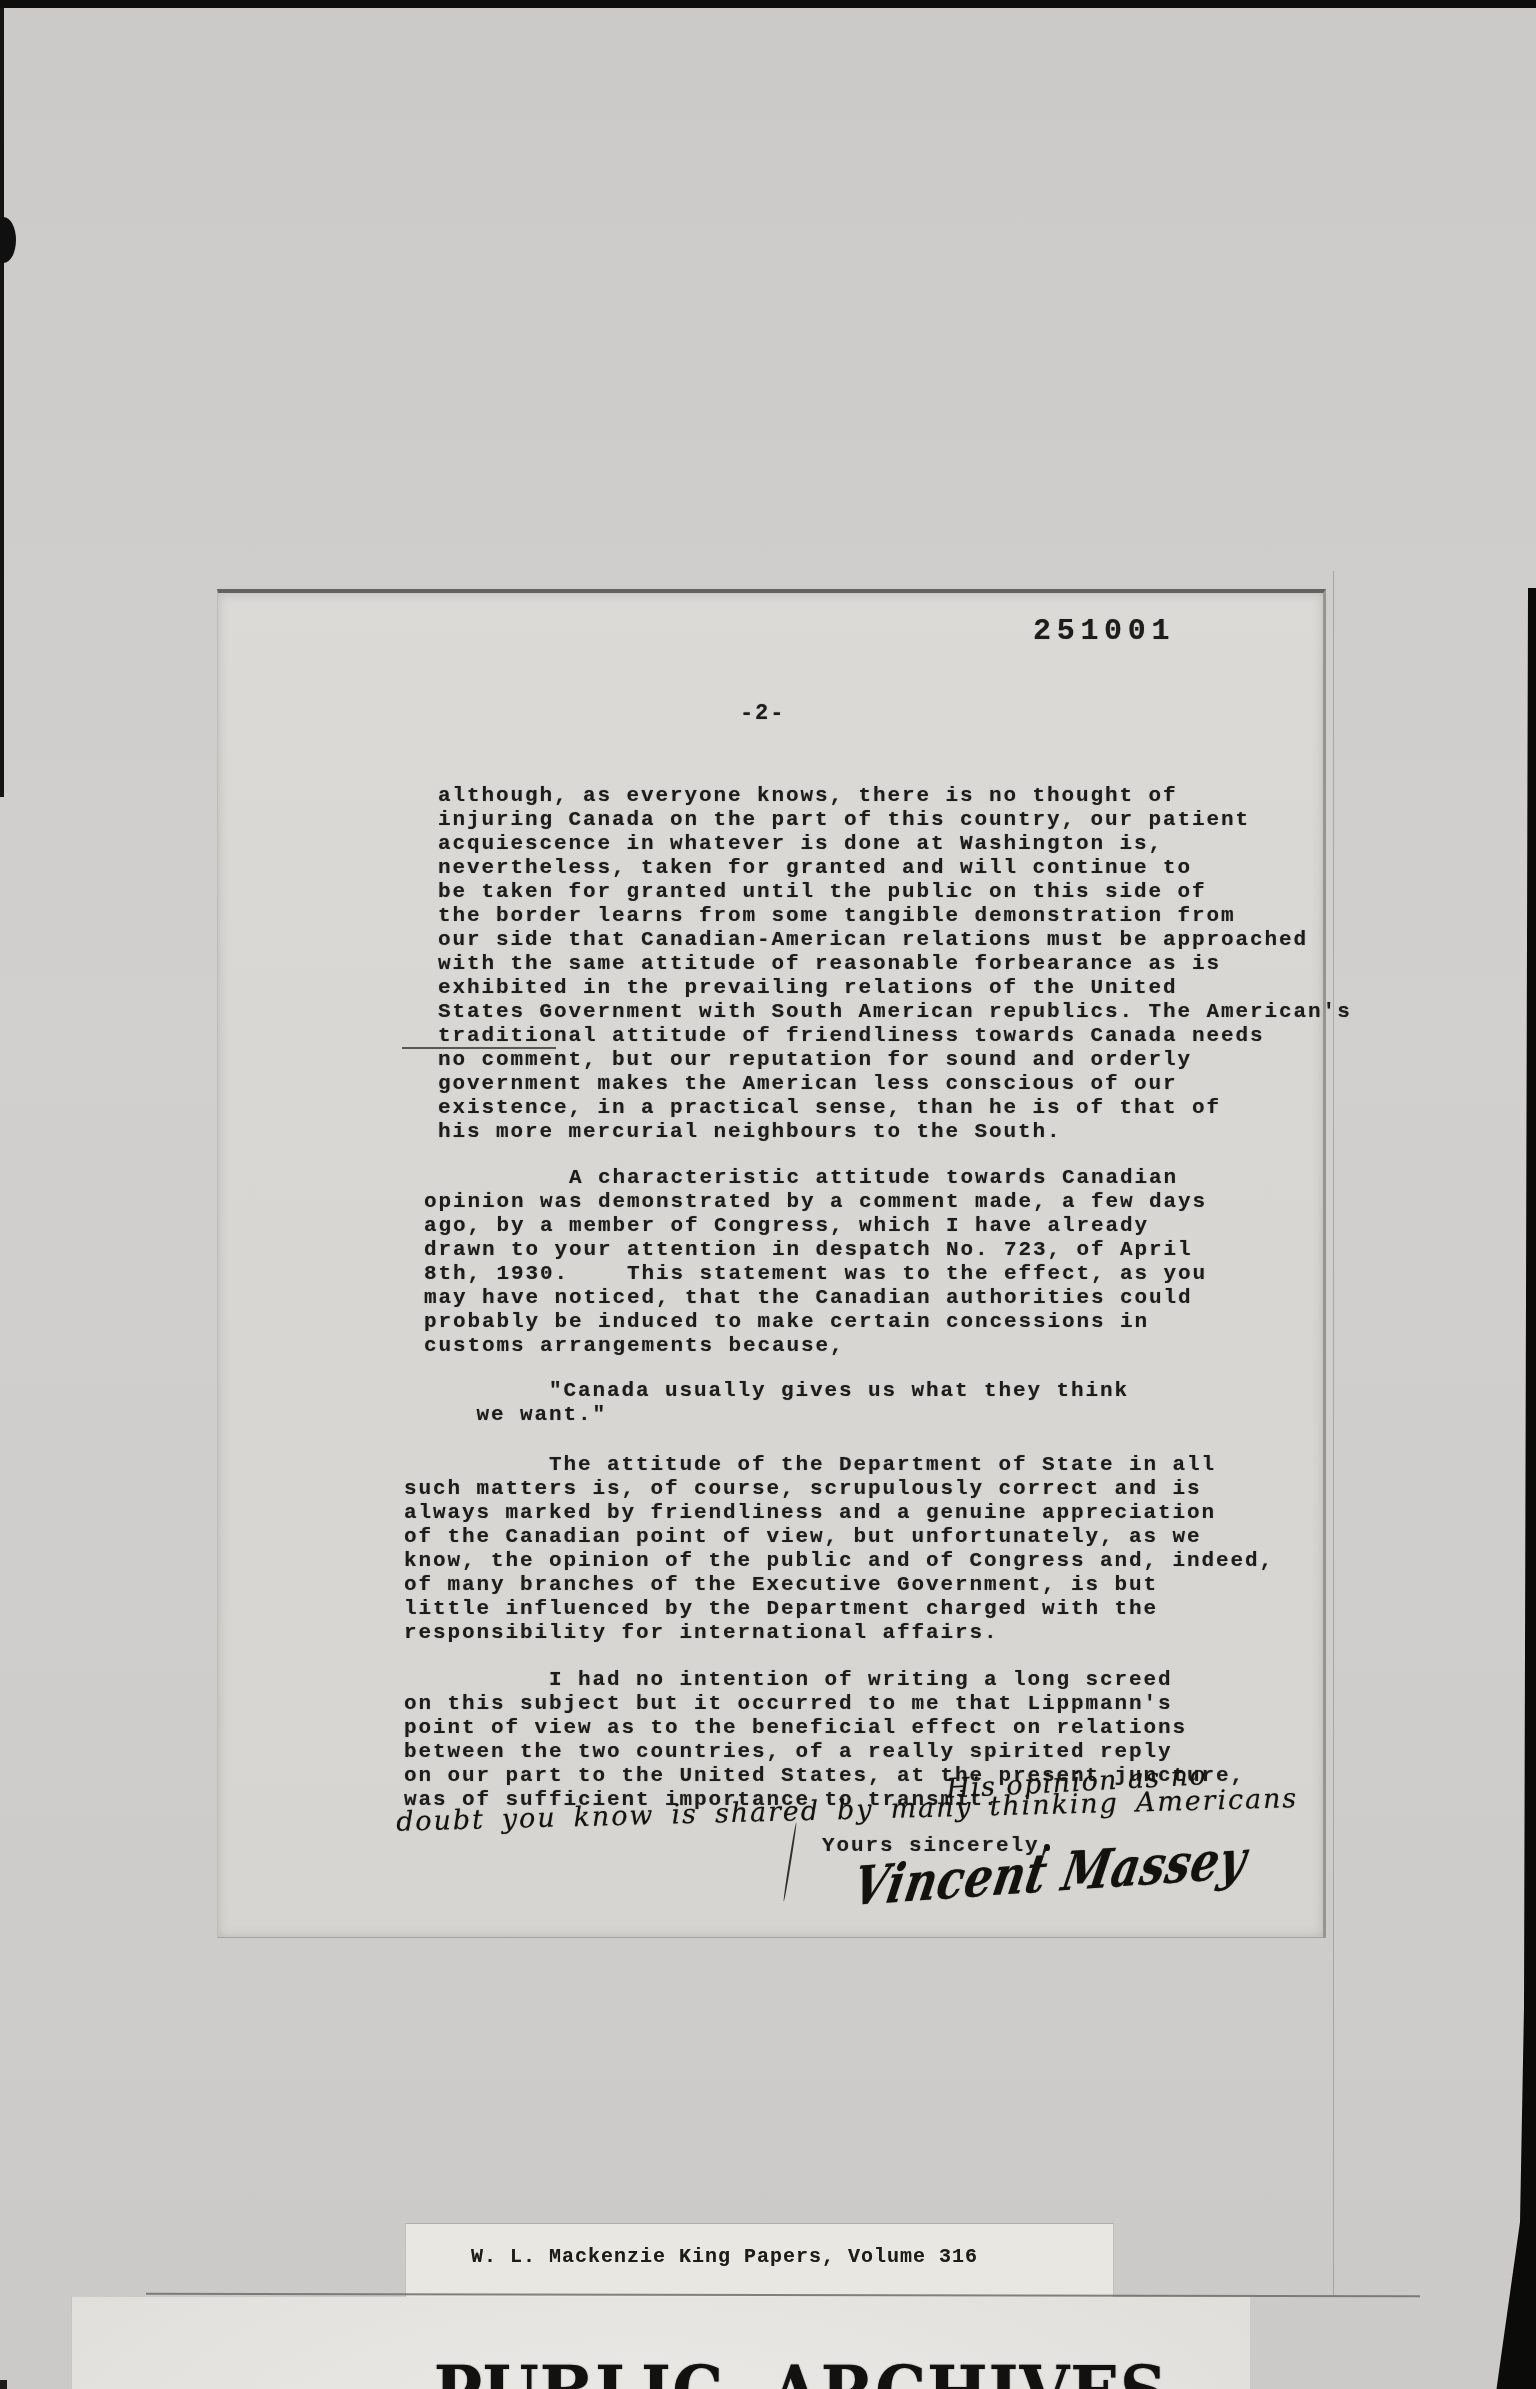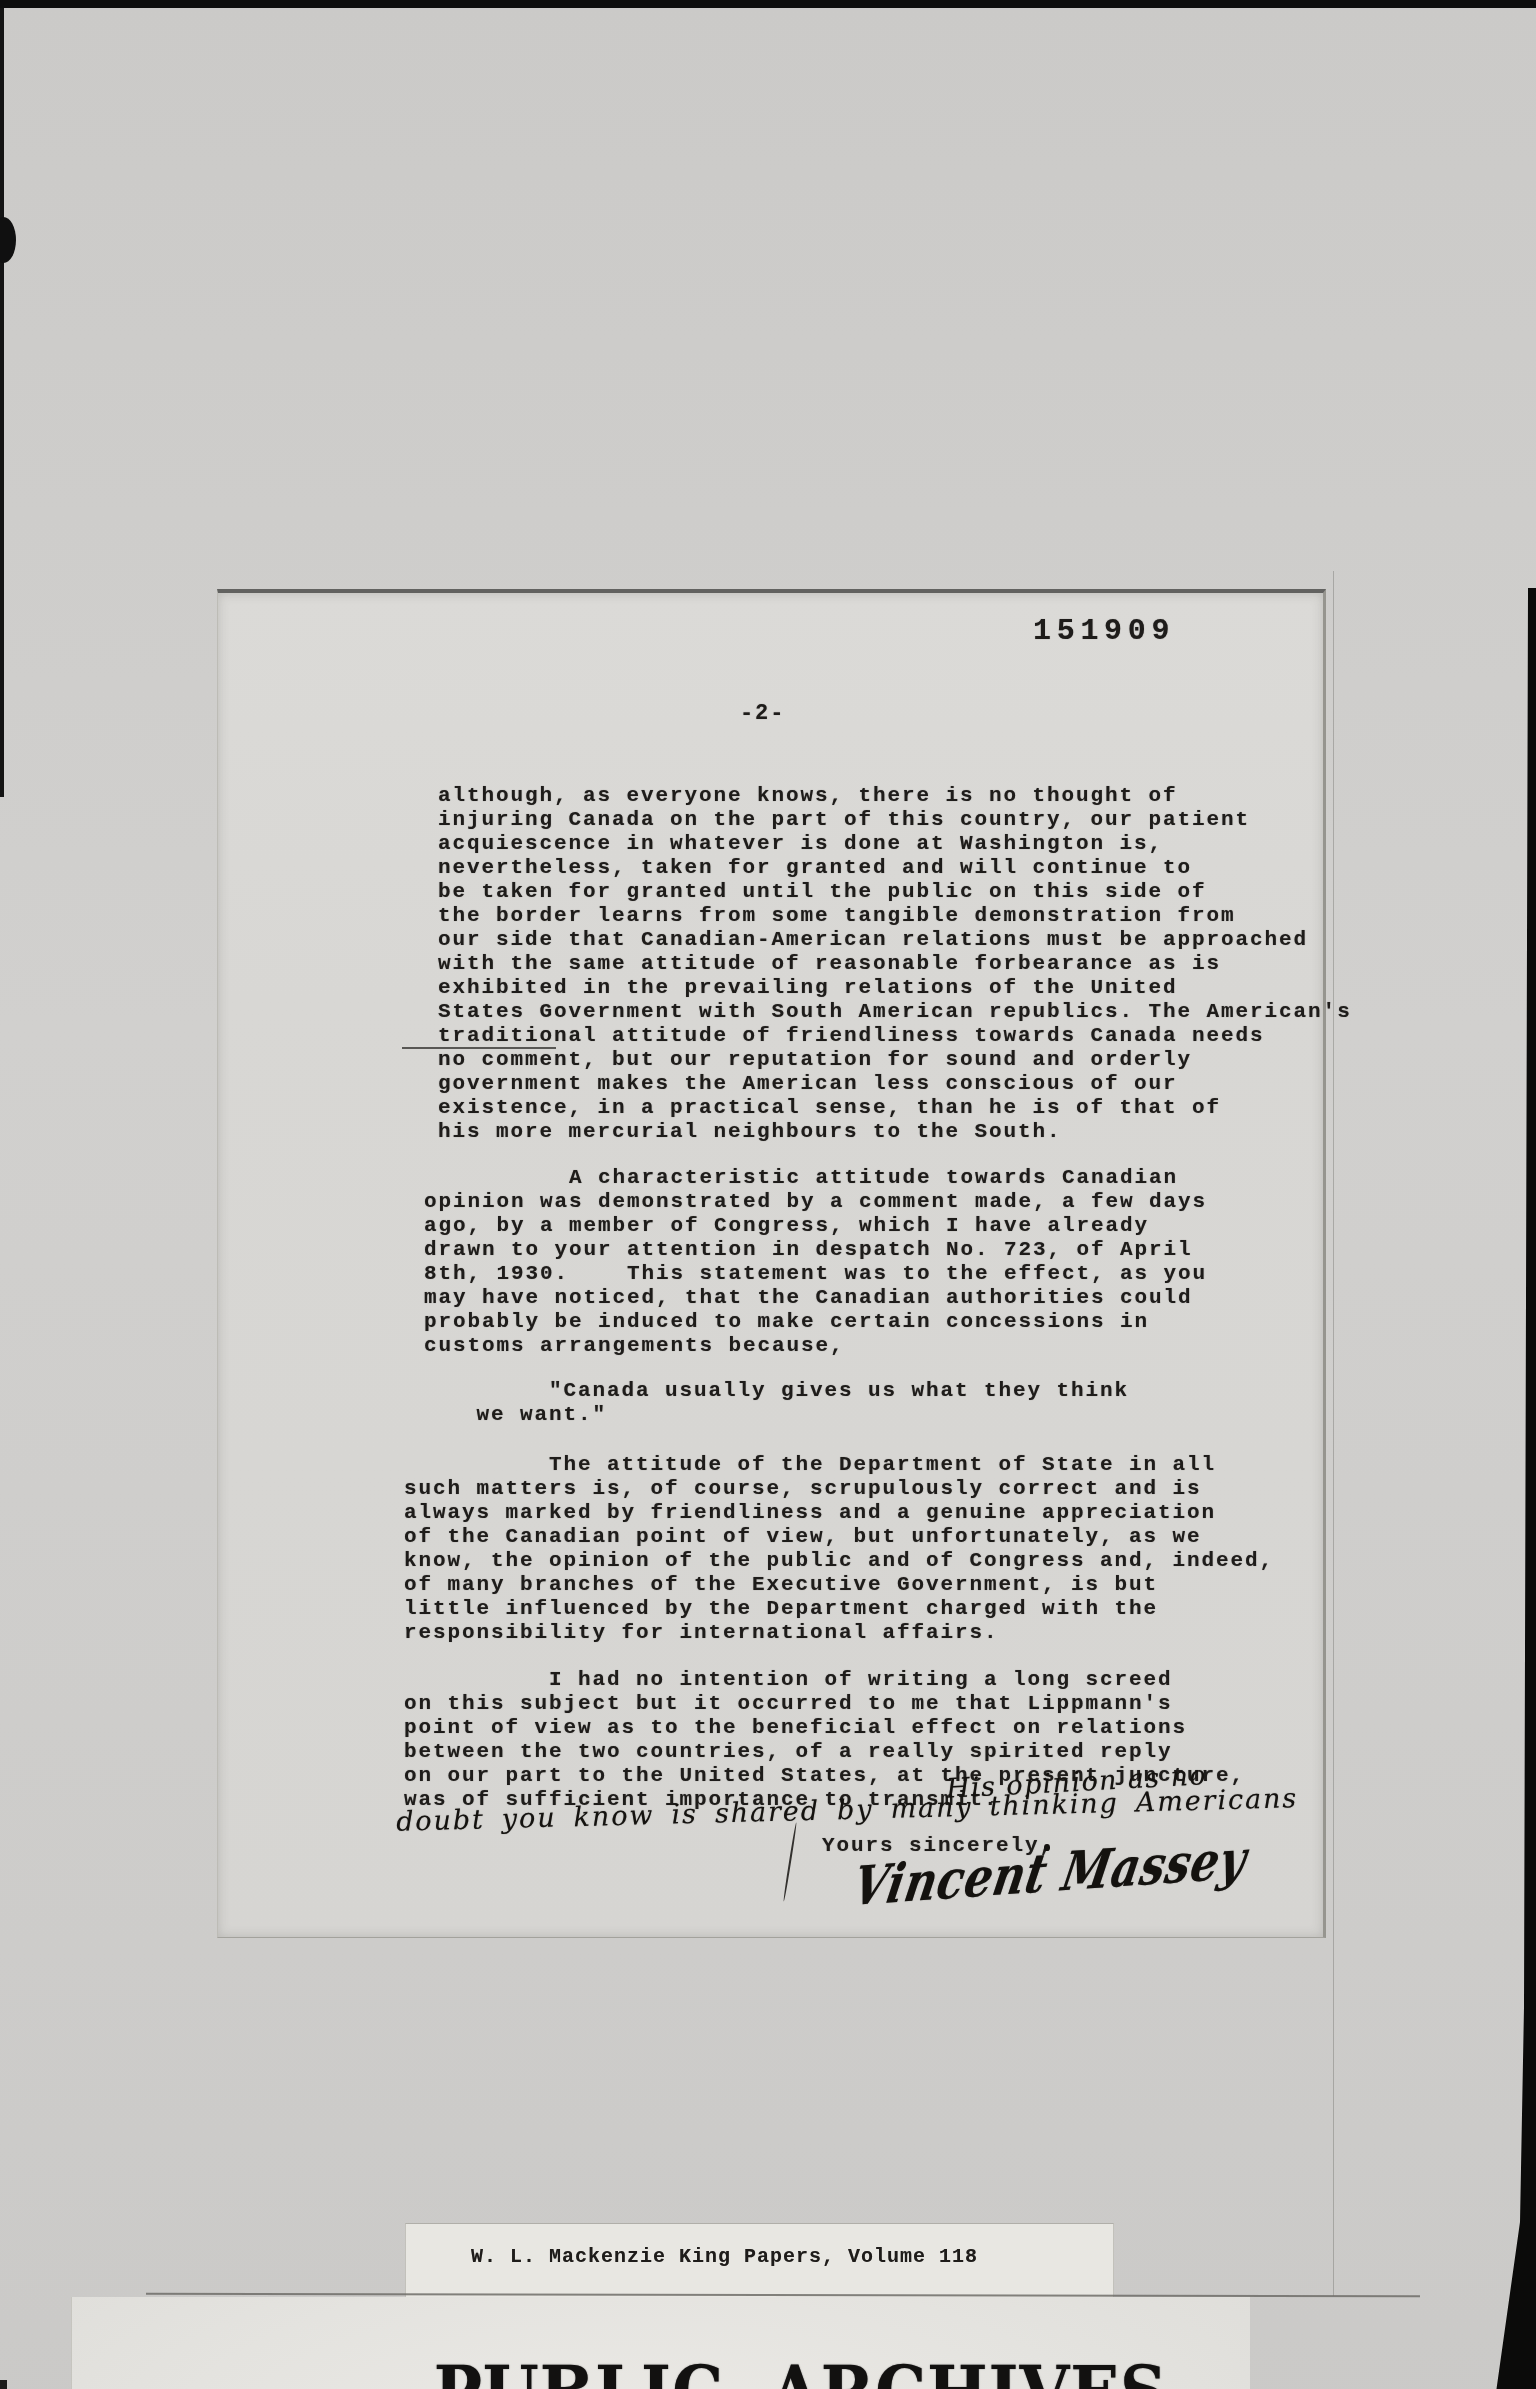--- a/index.html
+++ b/index.html
@@ -82,21 +82,21 @@
 
   <div class="abs bar-top"></div>
   <div class="abs sliver-left"></div>
   <div class="abs blob-left"></div>
   <div class="abs sliver-left-bottom"></div>
   <div class="abs wedge-right"></div>
   <div class="abs seam-right"></div>
 
   <div class="abs letter-page"></div>
 
-  <div class="abs typed doc-number">151909</div>
+  <div class="abs typed doc-number">251001</div>
   <div class="abs typed page-number">-2-</div>
 
   <pre class="abs typed p1">although, as everyone knows, there is no thought of
 injuring Canada on the part of this country, our patient
 acquiescence in whatever is done at Washington is,
 nevertheless, taken for granted and will continue to
 be taken for granted until the public on this side of
 the border learns from some tangible demonstration from
 our side that Canadian-American relations must be approached
 with the same attitude of reasonable forbearance as is
@@ -135,20 +135,20 @@
 
   <div class="abs hand hand-inline">His opinion as no</div>
   <div class="abs hand hand-line2">doubt you know is shared by many thinking Americans</div>
   <div class="abs flourish"></div>
 
   <div class="abs typed closing">Yours sincerely,</div>
   <div class="abs sig-dot"></div>
   <div class="abs hand signature">Vincent Massey</div>
 
   <div class="abs label-card"></div>
-  <div class="abs typed label-text">W. L. Mackenzie King Papers, Volume 118</div>
+  <div class="abs typed label-text">W. L. Mackenzie King Papers, Volume 316</div>
   <div class="abs long-line"></div>
 
   <div class="abs bottom-sheet"></div>
   <div class="stamp stamp1">PUBLIC ARCHIVES</div>
 
 </div>
 
 
 </body></html>

